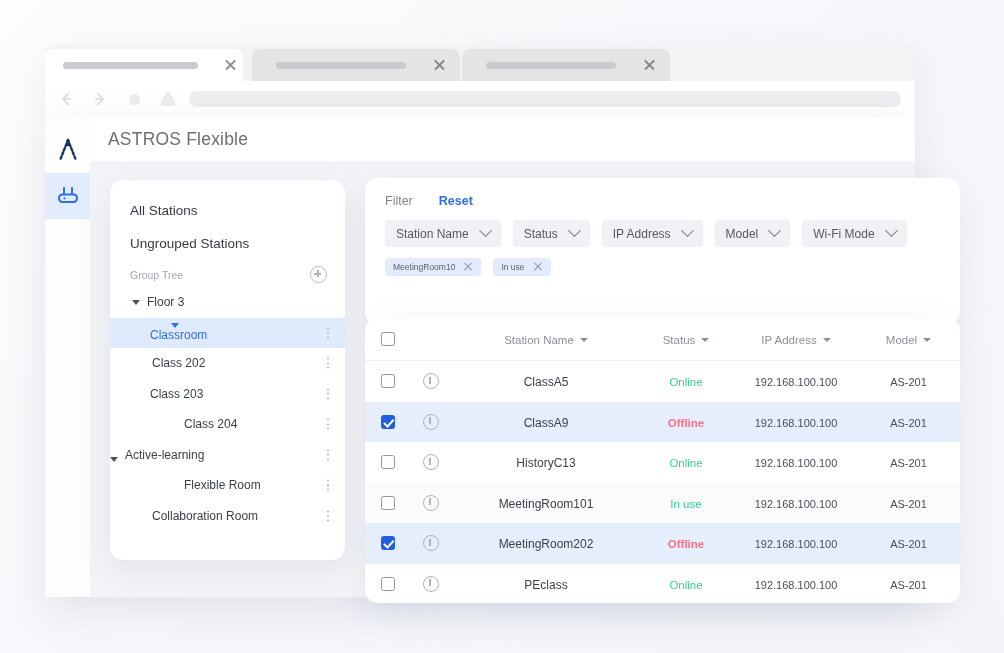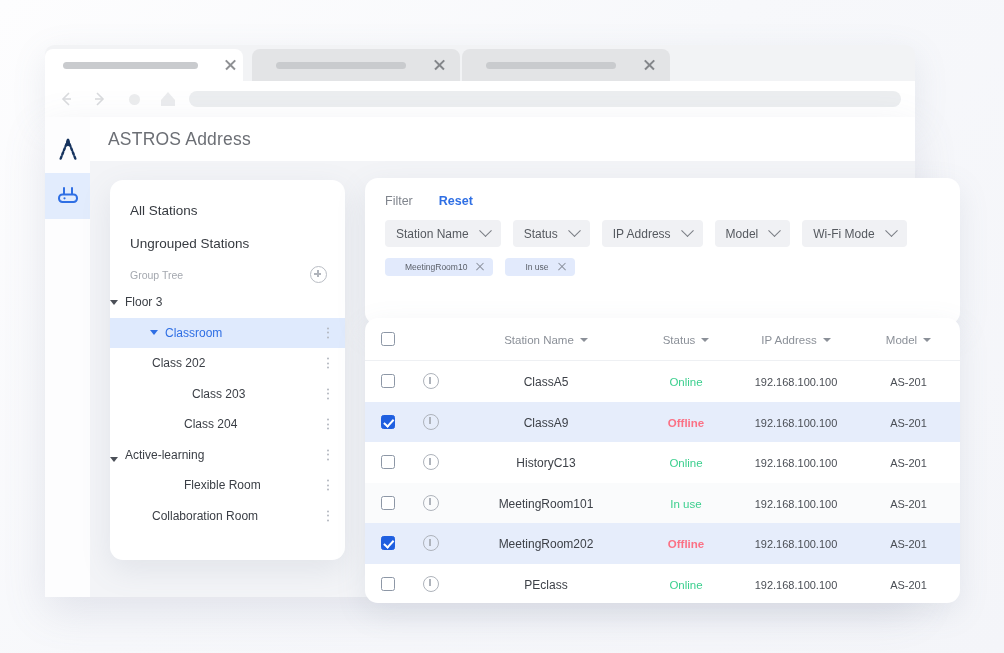--- a/index.html
+++ b/index.html
@@ -80,21 +80,21 @@
   .freset{font-size:12.5px;color:#2f6fe4;cursor:pointer;font-weight:bold;}
   .frow2{display:flex;padding:12px 0 0 20px;gap:12px;}
   .fsel{background:#f0f1f4;border-radius:4px;height:27px;display:flex;align-items:center;
     padding:0 11px;gap:12px;}
   .fsel span{font-size:12px;color:#55595f;white-space:nowrap;}
   .chev{width:8px;height:8px;border-right:1.5px solid #7a7e85;border-bottom:1.5px solid #7a7e85;
     transform:rotate(45deg) translate(-2px,-2px);}
   .frow3{display:flex;padding:11px 0 0 20px;gap:12px;}
   .chip{background:#e2eafc;border-radius:4px;height:18px;display:flex;align-items:center;
     padding:0 8px;gap:8px;}
-  .chip span{font-size:8.5px;color:#5a5f68;white-space:nowrap;margin-left:12px;}
+  .chip span{font-size:8.5px;color:#5a5f68;white-space:nowrap;}
   .chipx{width:10px;height:10px;position:relative;opacity:.65;}
   .chipx:before,.chipx:after{content:"";position:absolute;left:0;top:4.4px;width:10px;height:1.2px;background:#5b6views;}
   .chipx:before{transform:rotate(45deg);background:#5b6068;}
   .chipx:after{transform:rotate(-45deg);background:#5b6068;}
 
   
   .tblcard{position:absolute;left:365px;top:318px;width:595px;height:285px;background:#fff;
     border-radius:13px;box-shadow:0 10px 30px rgba(110,120,150,.13);overflow:hidden;}
   .trow{display:flex;align-items:center;height:40.5px;}
   .thead{height:42px;border-bottom:1px solid #eef0f3;}
@@ -178,42 +178,42 @@
       <div class="rail-item sel">
         <svg width="24" height="22" viewBox="0 0 24 22">
           <path d="M8 3 V9" stroke="#2f6fe4" stroke-width="2" stroke-linecap="round"></path>
           <path d="M16 3 V9" stroke="#2f6fe4" stroke-width="2" stroke-linecap="round"></path>
           <rect x="3" y="9.5" width="18" height="7.5" rx="3.4" fill="none" stroke="#2f6fe4" stroke-width="2"></rect>
           <circle cx="8.5" cy="13.3" r="1.1" fill="#2f6fe4"></circle>
         </svg>
       </div>
     </div>
     <div class="apphead">
-      <div class="apptitle">ASTROS Address</div>
+      <div class="apptitle">ASTROS Flexible</div>
     </div>
     <div class="appbody"></div>
   </div>
 
   <div class="treecard">
     <div class="tc-pad">
       <div class="tc-top">All Stations</div>
       <div class="tc-top" style="margin-top:8px;">Ungrouped Stations</div>
       <div class="tc-sec">
         <div class="tc-sec-l">Group Tree</div>
         <div class="plus"></div>
       </div>
       <div id="tree-nodes">
           <div class="tnode">
-            <div style="display: flex; align-items: center;  justify-content: center;">
+            <div style="display: flex; align-items: center; padding-left: 22px; justify-content: center;">
               <i class="caret"></i>
               <span class="tlabel">Floor 3</span>
             </div>
           </div>
           <div class="tnode sel">
-            <div style="display: flex; align-items: center; padding-left: 40px;">
+            <div style="display: flex; align-items: center; padding-left: 40px; flex-direction: column;">
               <i class="caret"></i>
               <span class="tlabel">Classroom</span>
             </div>
             <div class="kebab">
               <i></i>
               <i></i>
               <i></i>
             </div>
           </div>
           <div class="tnode">
@@ -221,21 +221,21 @@
               <i style="display: inline-block; width: 16px;"></i>
               <span class="tlabel">Class 202</span>
             </div>
             <div class="kebab">
               <i></i>
               <i></i>
               <i></i>
             </div>
           </div>
           <div class="tnode">
-            <div style="display: flex; align-items: center; padding-left: 66px; justify-content: flex-end;">
+            <div style="display: flex; align-items: center; padding-left: 24px; justify-content: flex-end;">
               <i style="display: inline-block; width: 16px;"></i>
               <span class="tlabel">Class 203</span>
             </div>
             <div class="kebab">
               <i></i>
               <i></i>
               <i></i>
             </div>
           </div>
           <div class="tnode">

